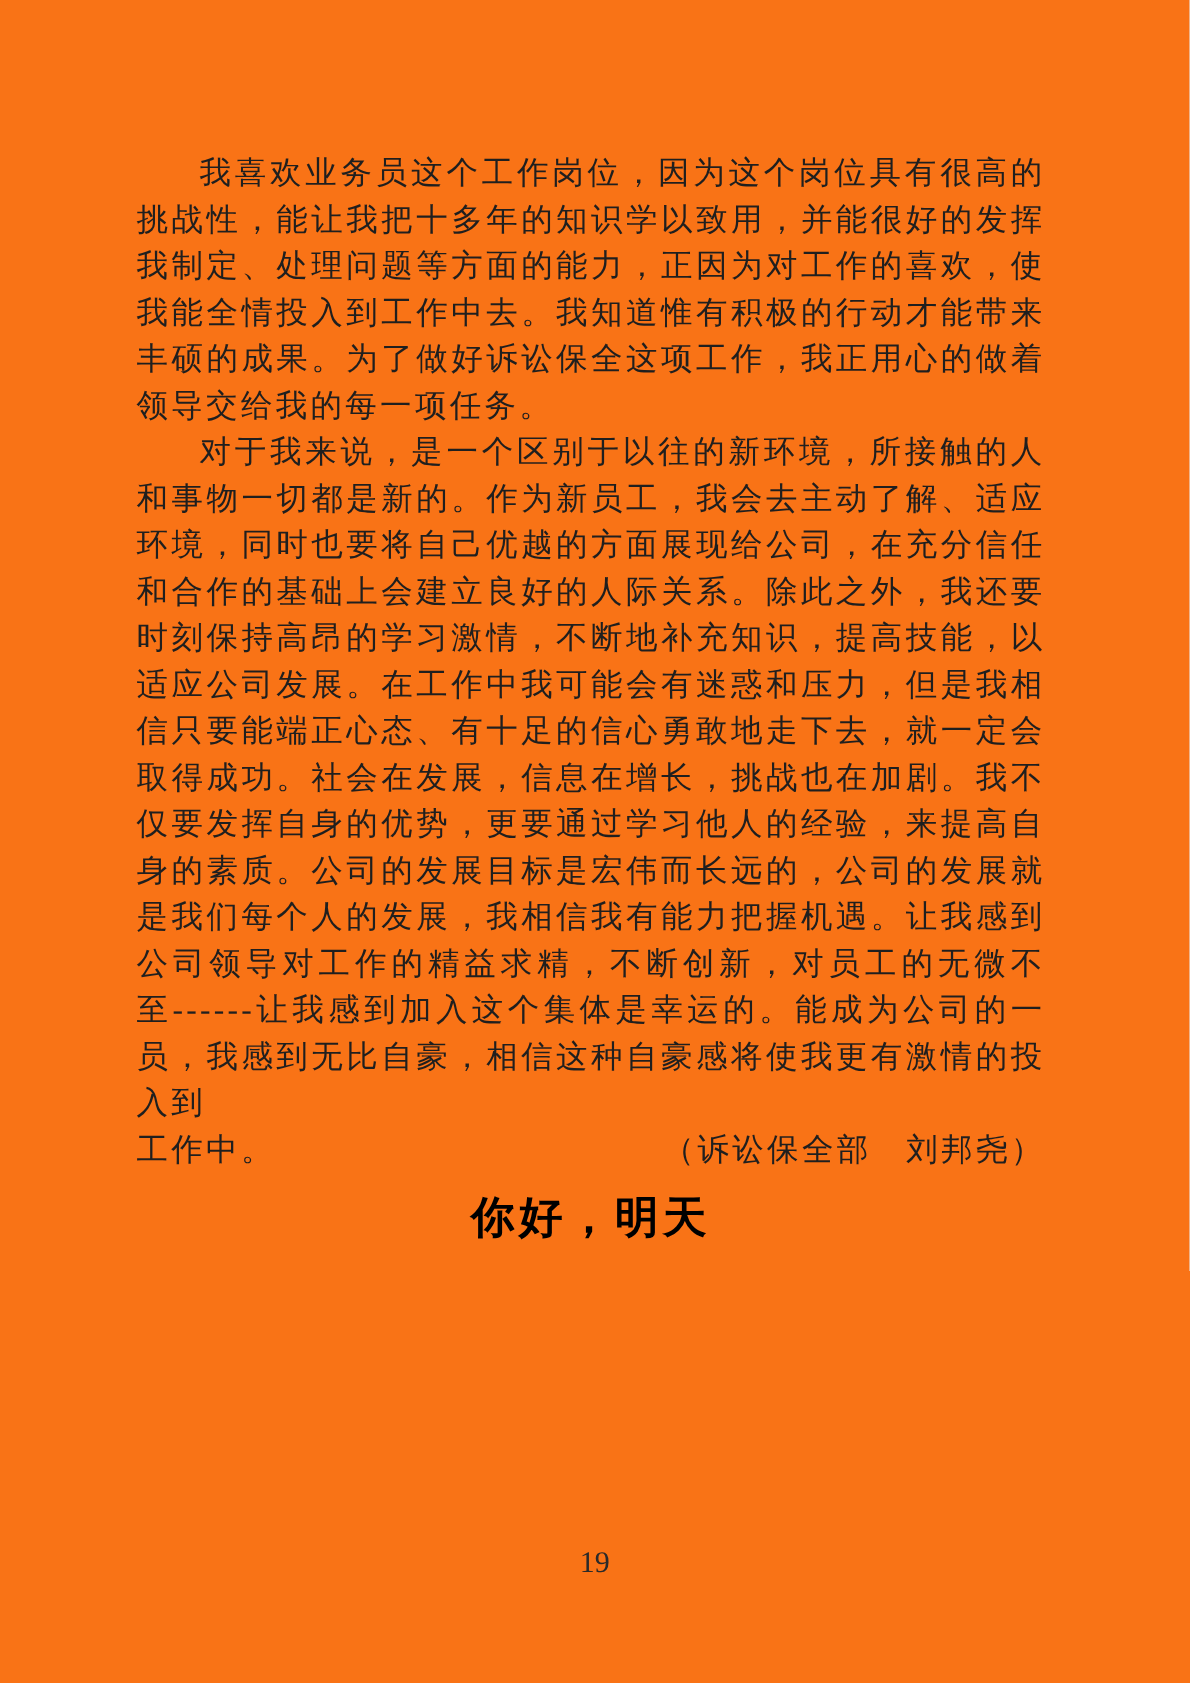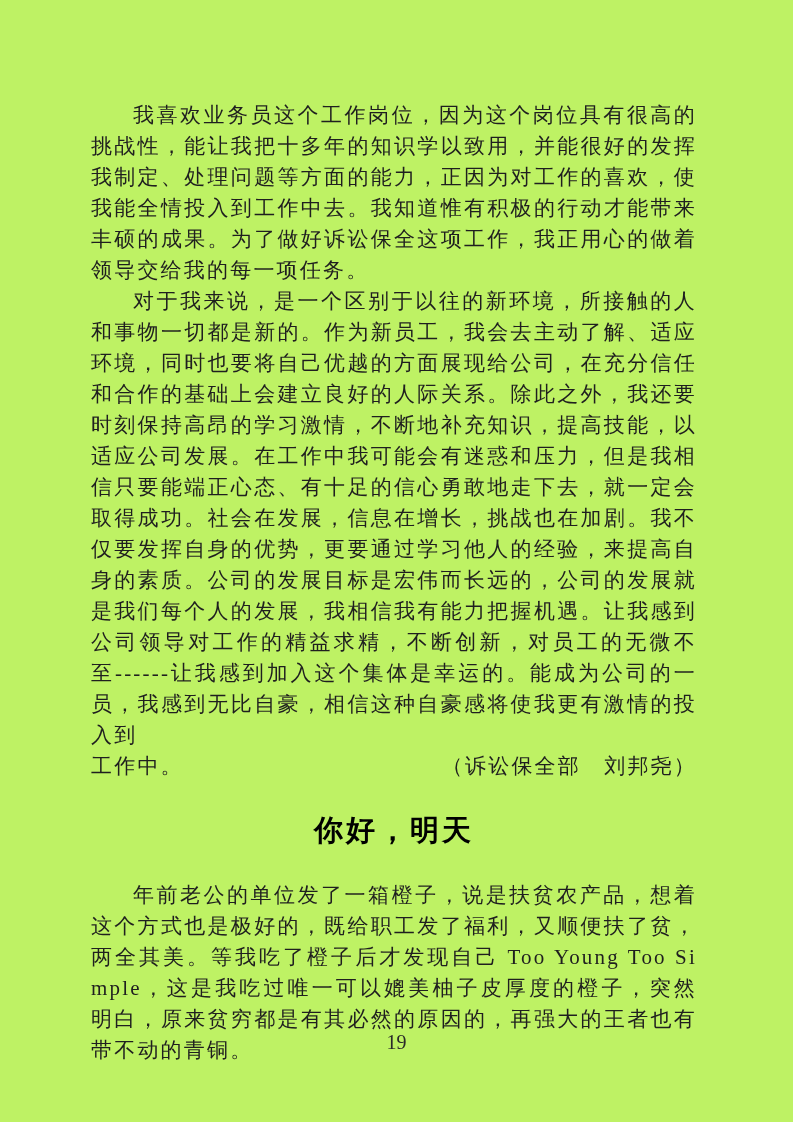--- a/index.html
+++ b/index.html
@@ -5,21 +5,21 @@
   html, body {
     margin: 0;
     padding: 0;
     background: #e8e8e8;
   }
   .page {
     position: relative;
     width: 793px;
     height: 1122px;
     margin: 0 auto;
-    background: #bef264;
+    background: #f97316;
     overflow: hidden;
     font-family: "Liberation Serif", "DejaVu Serif", serif;
     color: #1f1f1f;
   }
   .content {
     position: absolute;
     left: 91px;
     top: 100px;
     width: 606px;
   }
@@ -37,21 +37,21 @@
     justify-content: space-between;
     align-items: baseline;
     font-size: 21px;
     line-height: 31px;
     letter-spacing: 2.2px;
     white-space: nowrap;
   }
   .closing-text { text-indent: 0; }
   .signature { text-indent: 0; text-align: right; }
   .article2-title {
-    margin: 28px 0 30px 0;
+    margin: 10px 0 30px 0;
     text-align: center;
     font-family: "Liberation Sans", "DejaVu Sans", sans-serif;
     font-weight: bold;
     font-size: 29px;
     line-height: 40px;
     letter-spacing: 3px;
     color: #000000;
   }
   .page-number {
     position: absolute;
@@ -74,19 +74,18 @@
       <p class="para">我喜欢业务员这个工作岗位，因为这个岗位具有很高的挑战性，能让我把十多年的知识学以致用，并能很好的发挥我制定、处理问题等方面的能力，正因为对工作的喜欢，使我能全情投入到工作中去。我知道惟有积极的行动才能带来丰硕的成果。为了做好诉讼保全这项工作，我正用心的做着领导交给我的每一项任务。</p>
       <p class="para">对于我来说，是一个区别于以往的新环境，所接触的人和事物一切都是新的。作为新员工，我会去主动了解、适应环境，同时也要将自己优越的方面展现给公司，在充分信任和合作的基础上会建立良好的人际关系。除此之外，我还要时刻保持高昂的学习激情，不断地补充知识，提高技能，以适应公司发展。在工作中我可能会有迷惑和压力，但是我相信只要能端正心态、有十足的信心勇敢地走下去，就一定会取得成功。社会在发展，信息在增长，挑战也在加剧。我不仅要发挥自身的优势，更要通过学习他人的经验，来提高自身的素质。公司的发展目标是宏伟而长远的，公司的发展就是我们每个人的发展，我相信我有能力把握机遇。让我感到公司领导对工作的精益求精，不断创新，对员工的无微不至------让我感到加入这个集体是幸运的。能成为公司的一员，我感到无比自豪，相信这种自豪感将使我更有激情的投入到</p>
       <div class="closing-line">
         <span class="closing-text">工作中。</span>
         <span class="signature">（诉讼保全部　刘邦尧）</span>
       </div>
     </section>
 
     <section>
       <h1 class="article2-title">你好，明天</h1>
-      <p class="para">年前老公的单位发了一箱橙子，说是扶贫农产品，想着这个方式也是极好的，既给职工发了福利，又顺便扶了贫，两全其美。等我吃了橙子后才发现自己 Too Young Too Simple，这是我吃过唯一可以媲美柚子皮厚度的橙子，突然明白，原来贫穷都是有其必然的原因的，再强大的王者也有带不动的青铜。</p>
     </section>
 
   </div>
 
   <div class="page-number">19</div>
 </div>
 
 </body></html>

